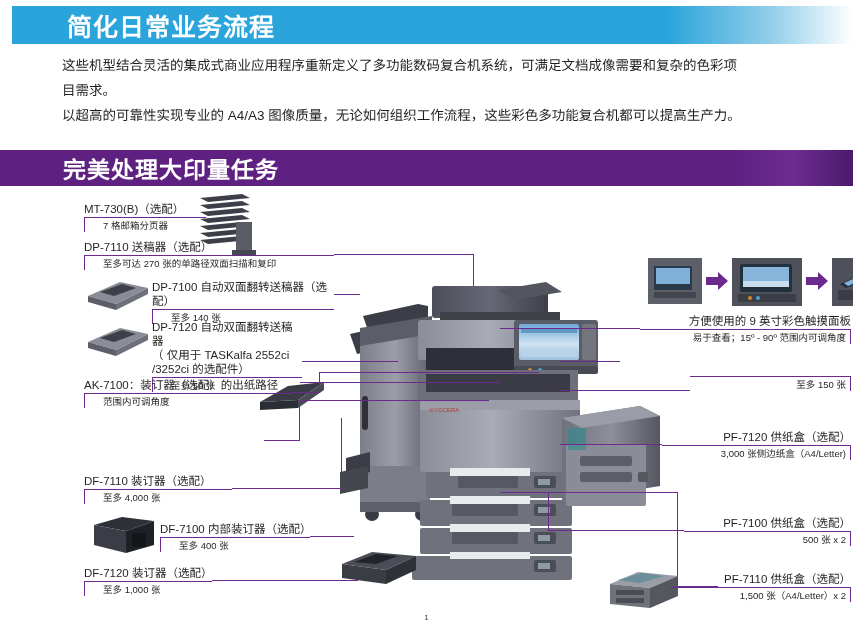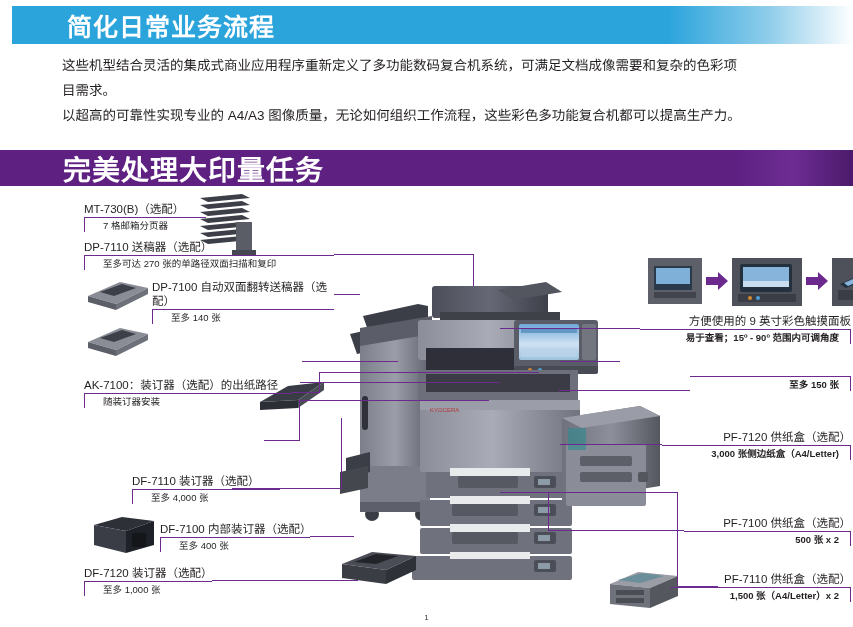--- a/index.html
+++ b/index.html
@@ -58,21 +58,21 @@
     color: #ffffff;
     font-weight: bold;
     letter-spacing: 1px;
     white-space: nowrap;
   }
   .banner-blue .banner-title {
     font-size: 25px;
     margin-left: 55px;
   }
   .banner-purple .banner-title {
-    font-size: 28px;
+    font-size: 23px;
     margin-left: 63px;
   }
 
   
   .intro {
     position: absolute;
     left: 62px;
     top: 54px;
     width: 800px;
   }
@@ -123,21 +123,21 @@
   .callout.left .rule::after {
     content: "";
     position: absolute;
     left: 0; top: 0;
     width: 0; height: 14px;
     border-left: 1.4px solid #6c2a8f;
   }
   
   .callout.right .title,
   .callout.right .sub { text-align: right; }
-  .callout.right .sub { padding-right: 12px; font-weight: bold; }
+  .callout.right .sub { padding-right: 5px; }
   .callout.right .rule::after {
     content: "";
     position: absolute;
     right: 0; top: 0;
     width: 0; height: 14px;
     border-right: 1.4px solid #6c2a8f;
   }
 
   
   .leader {
@@ -395,29 +395,36 @@
     <div class="rule"></div>
     <div class="sub">至多可达 270 张的单路径双面扫描和复印</div>
   </div>
 
   <div class="callout left" style="left:152px; top:94px; width:182px;">
     <div class="title">DP-7100 自动双面翻转送稿器（选配）</div>
     <div class="rule"></div>
     <div class="sub">至多 140 张</div>
   </div>
 
+  <div class="callout left" style="left:152px; top:134px; width:150px;">
+    <div class="title">DP-7120 自动双面翻转送稿器
+（ 仅用于 TASKalfa 2552ci
+/3252ci 的选配件）</div>
+    <div class="rule"></div>
+    <div class="sub">至多 50 张</div>
+  </div>
 
   <div class="callout left" style="left:84px; top:192px; width:208px;">
     <div class="title">AK-7100：装订器（选配）的出纸路径</div>
     <div class="rule"></div>
-    <div class="sub">随装订器安装</div>
-  </div>
-
-
-  <div class="callout left" style="left:84px; top:288px; width:148px;margin-left:48px;">
+    <div class="sub">范围内可调角度</div>
+  </div>
+
+
+  <div class="callout left" style="left:84px; top:288px; width:148px;">
     <div class="title">DF-7110 装订器（选配）</div>
     <div class="rule"></div>
     <div class="sub">至多 4,000 张</div>
   </div>
 
   <div class="callout left" style="left:160px; top:336px; width:150px;">
     <div class="title">DF-7100 内部装订器（选配）</div>
     <div class="rule"></div>
     <div class="sub">至多 400 张</div>
   </div>

